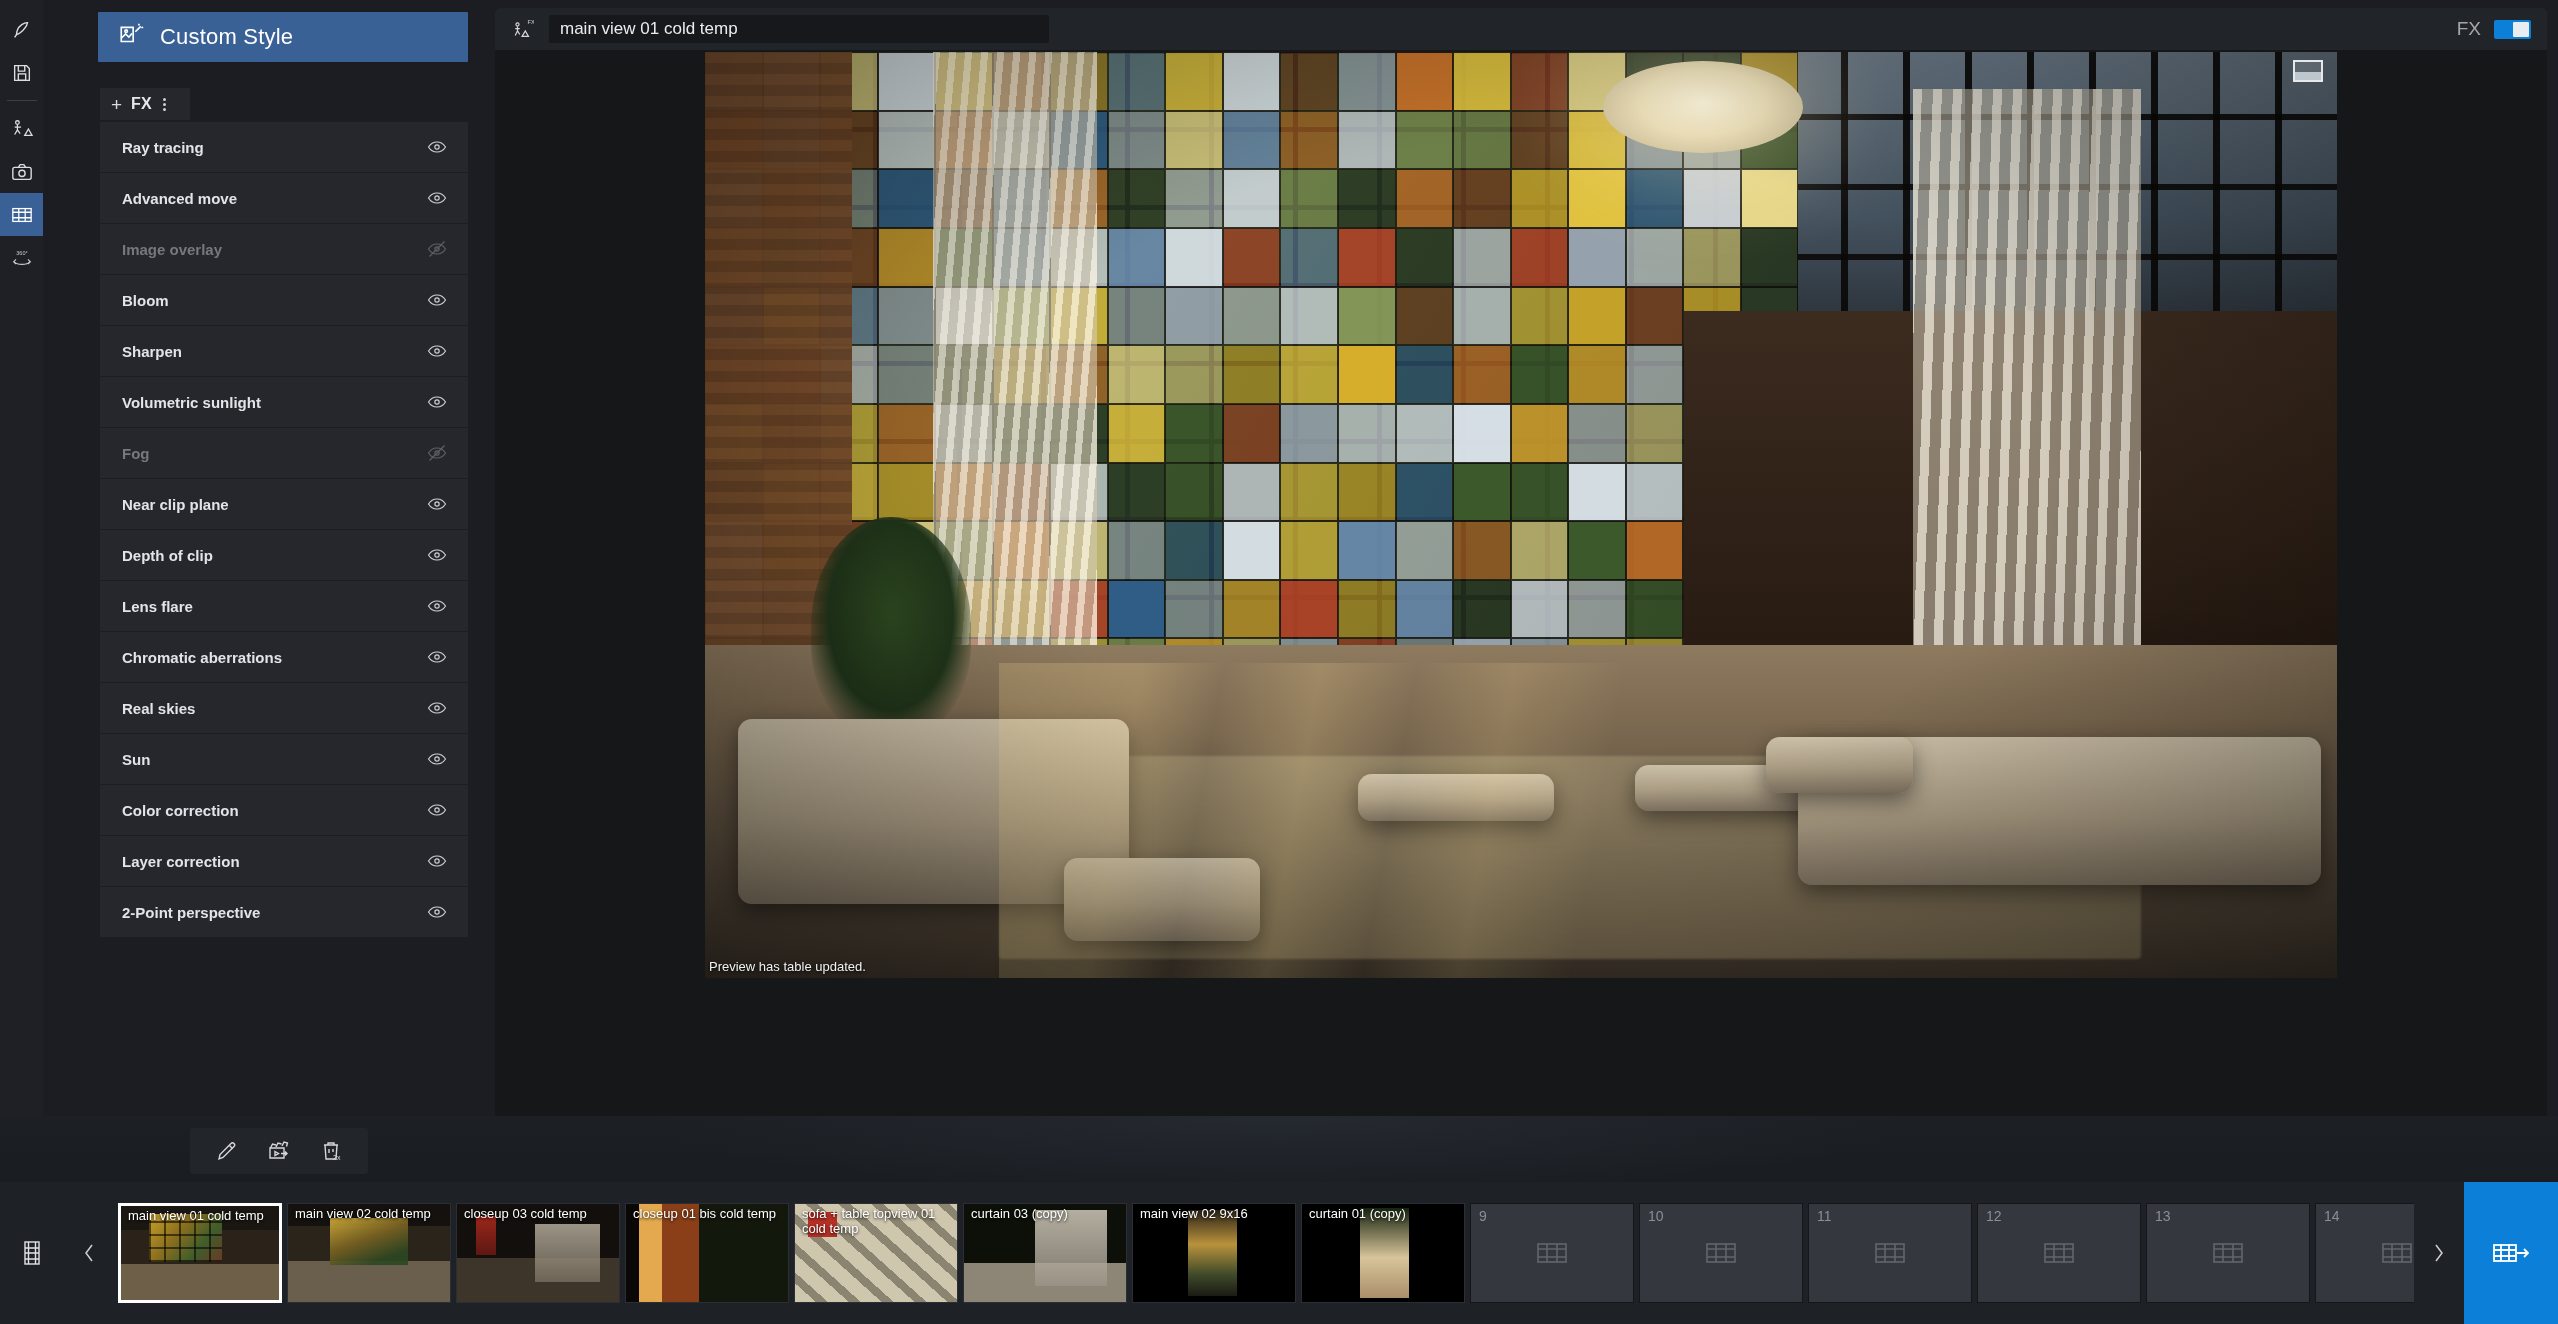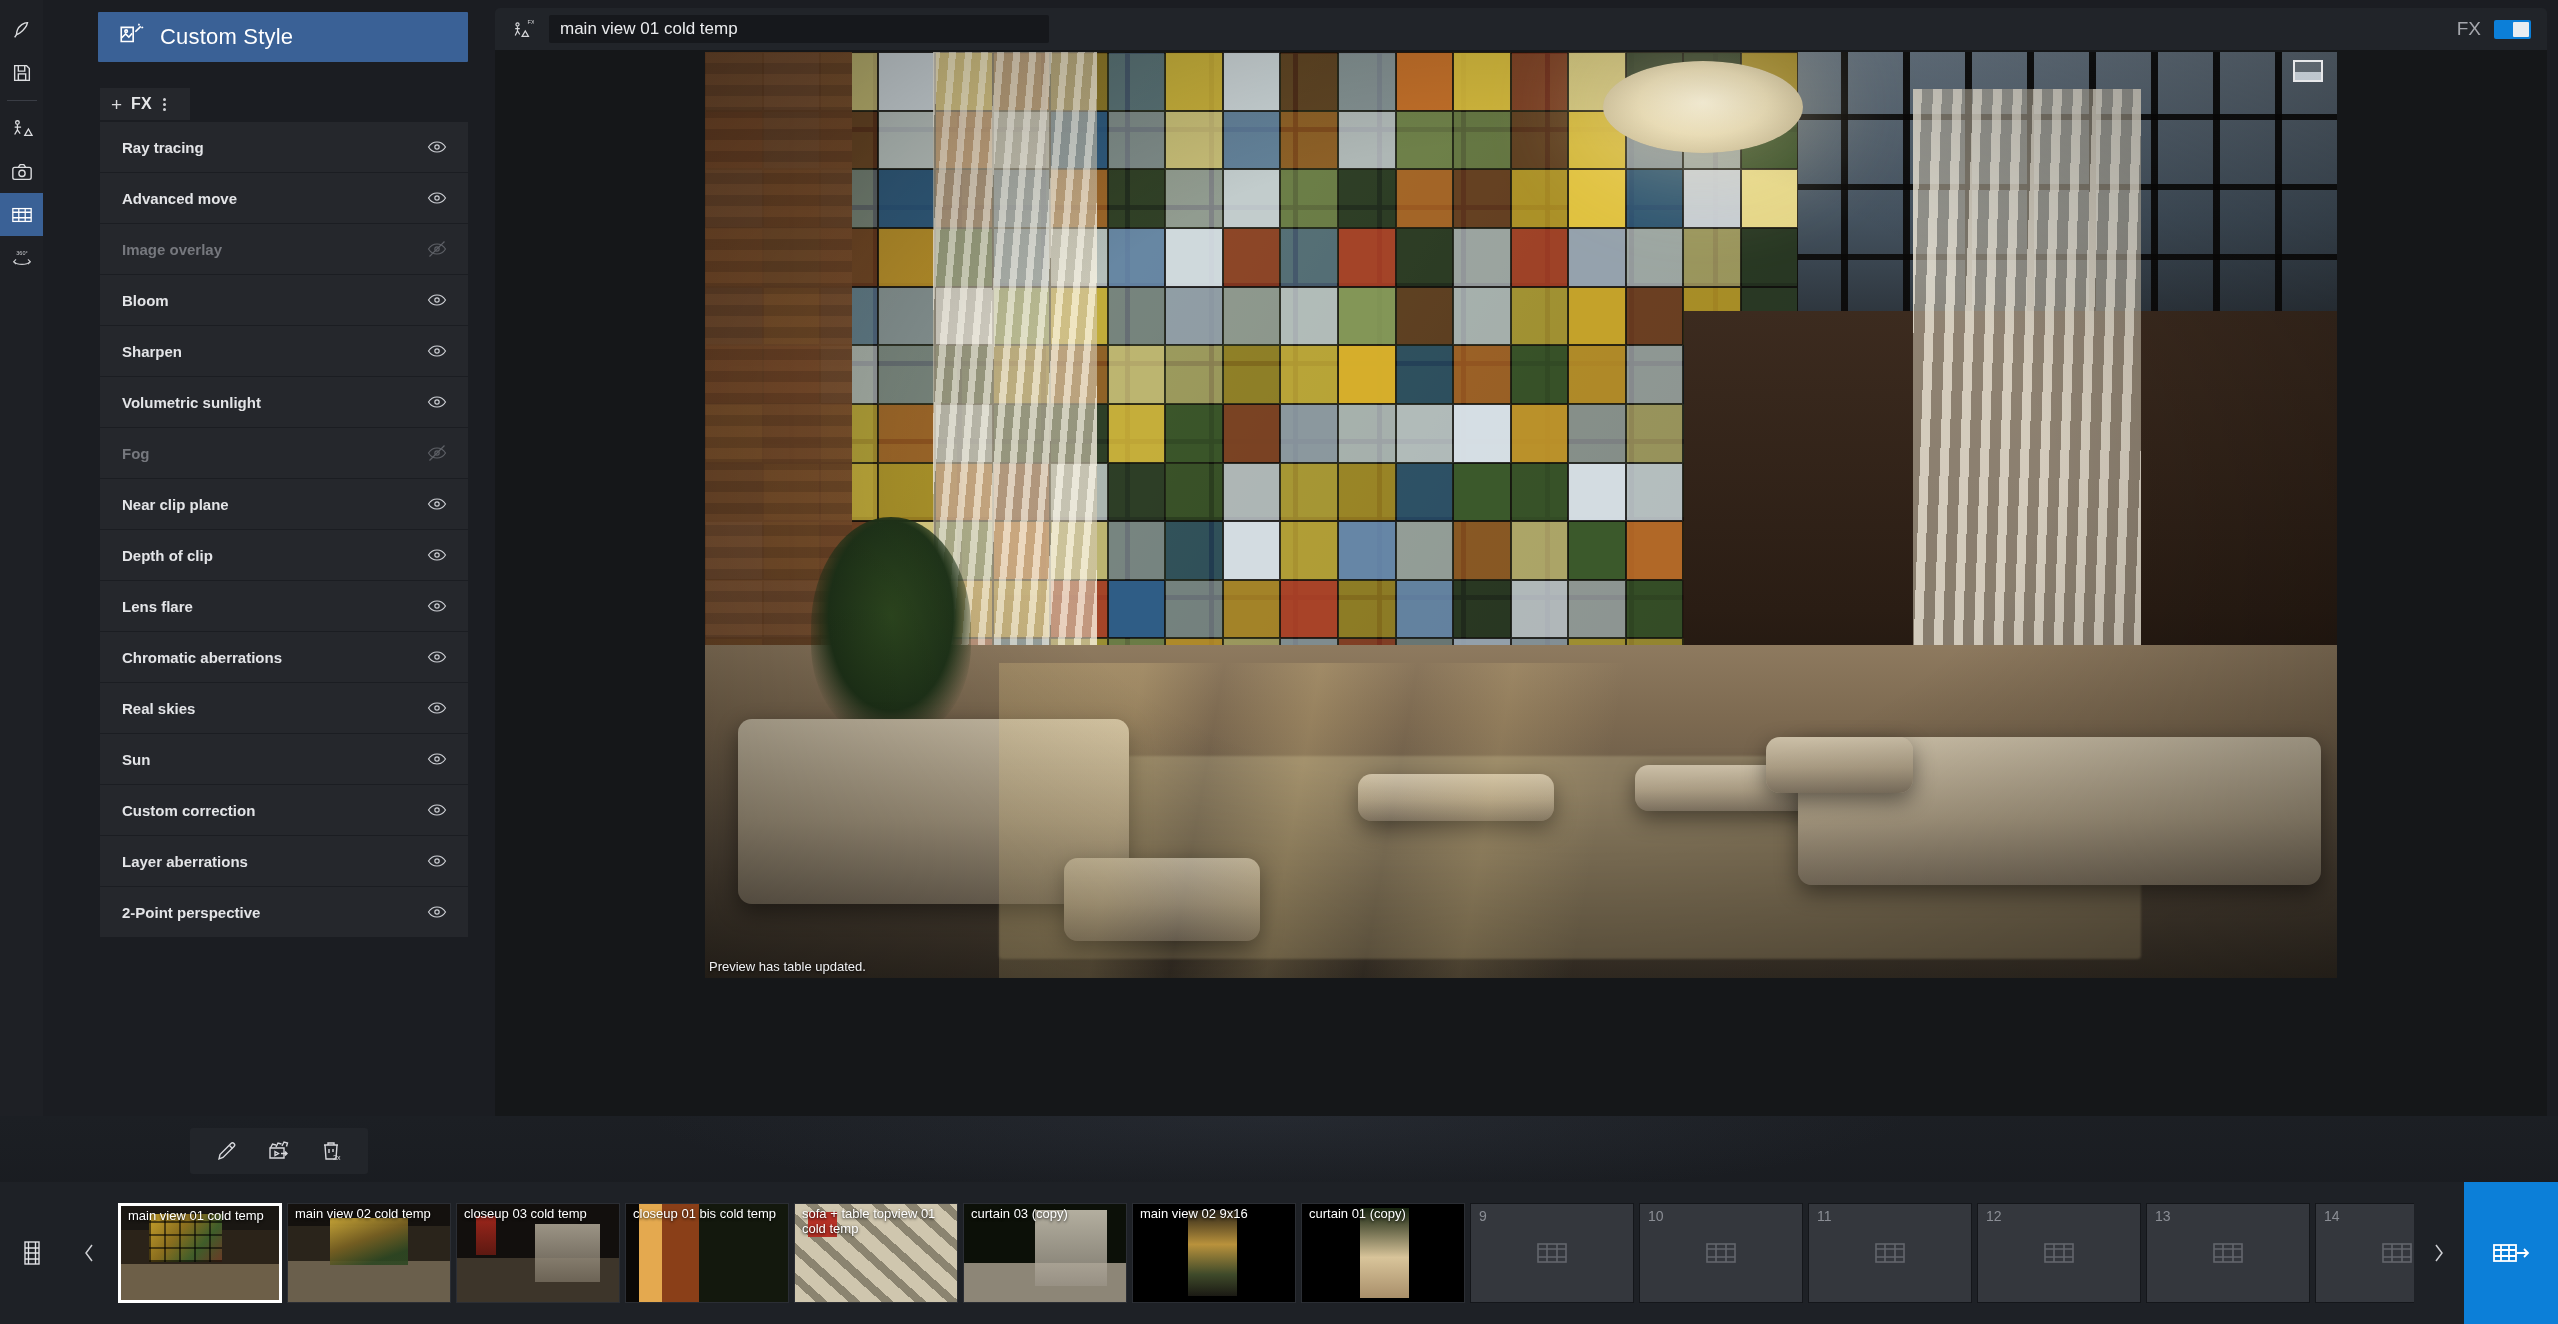--- a/index.html
+++ b/index.html
@@ -551,30 +551,30 @@
         <div class="fx-item">
           <span class="name">Sun</span>
           <span class="eye">
             <svg viewBox="0 0 24 24" fill="none" stroke="#cfd1d6" stroke-width="1.4">
               <path d="M1.8 12S5.5 6 12 6s10.2 6 10.2 6-3.7 6-10.2 6S1.8 12 1.8 12z"></path>
               <circle cx="12" cy="12" r="2.6"></circle>
             </svg>
           </span>
         </div>
         <div class="fx-item">
-          <span class="name">Custom correction</span>
-          <span class="eye">
-            <svg viewBox="0 0 24 24" fill="none" stroke="#cfd1d6" stroke-width="1.4">
-              <path d="M1.8 12S5.5 6 12 6s10.2 6 10.2 6-3.7 6-10.2 6S1.8 12 1.8 12z"></path>
-              <circle cx="12" cy="12" r="2.6"></circle>
-            </svg>
-          </span>
-        </div>
-        <div class="fx-item">
-          <span class="name">Layer aberrations</span>
+          <span class="name">Color correction</span>
+          <span class="eye">
+            <svg viewBox="0 0 24 24" fill="none" stroke="#cfd1d6" stroke-width="1.4">
+              <path d="M1.8 12S5.5 6 12 6s10.2 6 10.2 6-3.7 6-10.2 6S1.8 12 1.8 12z"></path>
+              <circle cx="12" cy="12" r="2.6"></circle>
+            </svg>
+          </span>
+        </div>
+        <div class="fx-item">
+          <span class="name">Layer correction</span>
           <span class="eye">
             <svg viewBox="0 0 24 24" fill="none" stroke="#cfd1d6" stroke-width="1.4">
               <path d="M1.8 12S5.5 6 12 6s10.2 6 10.2 6-3.7 6-10.2 6S1.8 12 1.8 12z"></path>
               <circle cx="12" cy="12" r="2.6"></circle>
             </svg>
           </span>
         </div>
         <div class="fx-item">
           <span class="name">2-Point perspective</span>
           <span class="eye">

